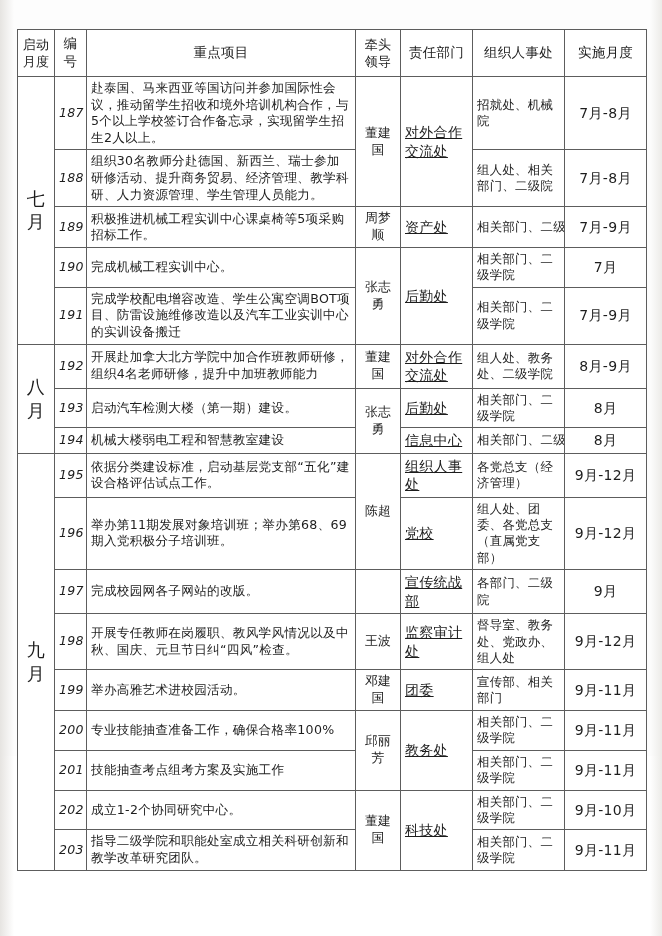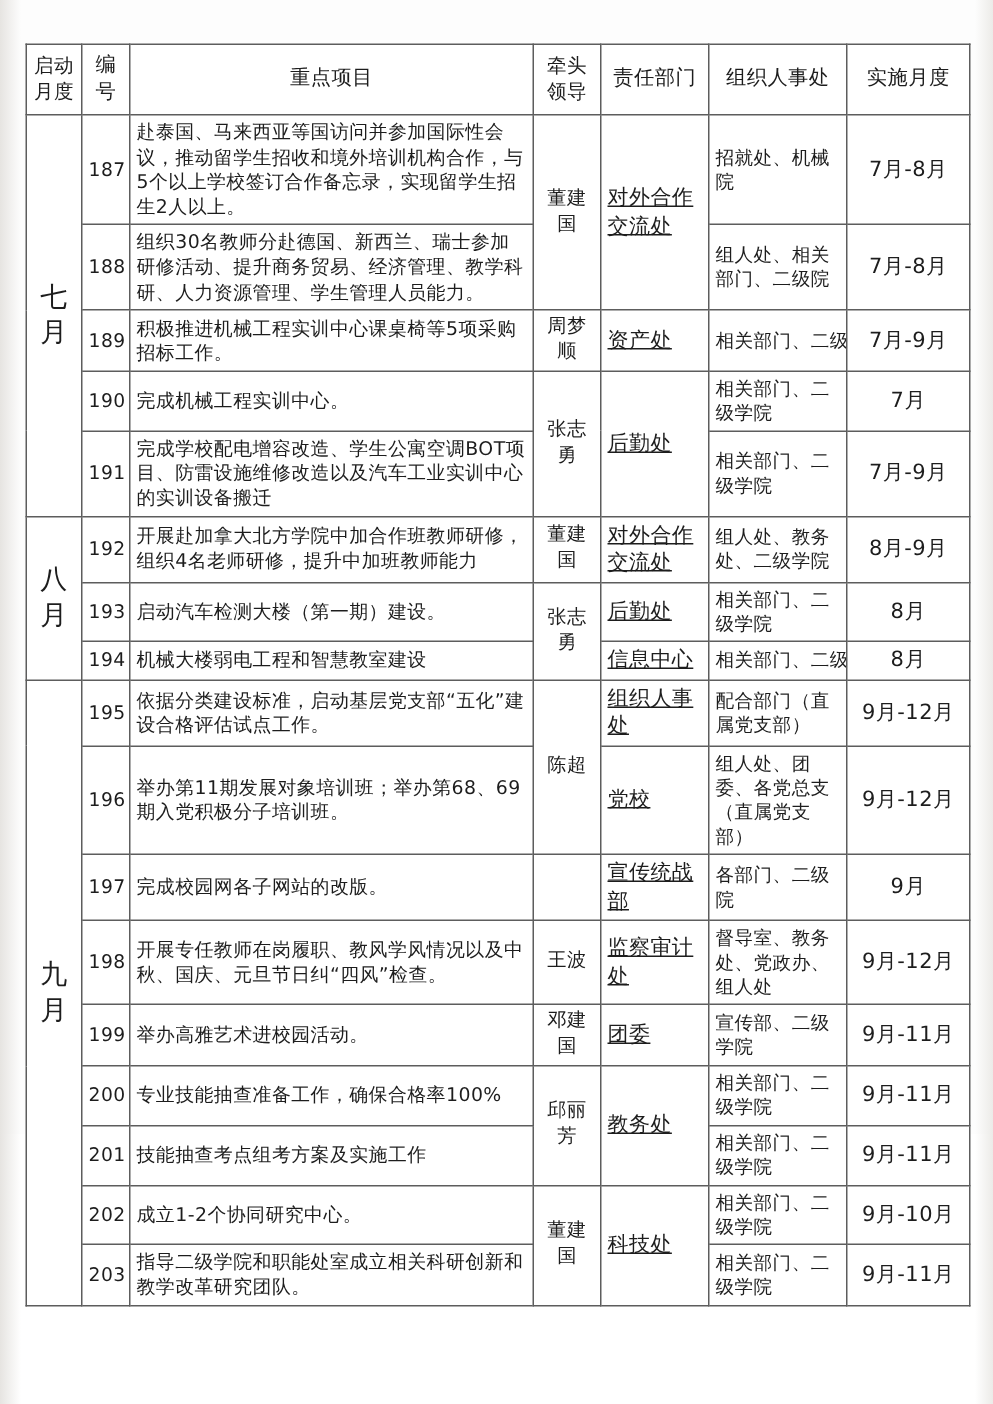--- a/index.html
+++ b/index.html
@@ -76,20 +76,21 @@
   }
   td.month {
     text-align: center;
     font-size: 18px;
     letter-spacing: 1px;
   }
   td.no {
     text-align: left;
     font-size: 12.5px;
     font-family: "DejaVu Sans", "Liberation Sans", sans-serif;
+    font-style: italic;
   }
   td.project {
     text-align: left;
     font-size: 12.6px;
     line-height: 1.42;
     letter-spacing: 0.2px;
   }
   td.leader {
     text-align: center;
     font-size: 12.8px;
@@ -215,21 +216,21 @@
           <td class="resp">信息中心</td>
           <td class="coop nowrapclip">相关部门、二级学院</td>
           <td class="impl">8月</td>
         </tr>
         <tr>
           <td class="month" rowspan="9">九月</td>
           <td class="no">195</td>
           <td class="project">依据分类建设标准，启动基层党支部“五化”建设合格评估试点工作。</td>
           <td class="leader" rowspan="2">陈超</td>
           <td class="resp">组织人事处</td>
-          <td class="coop">配合部门（直属党支部）</td>
+          <td class="coop">各党总支（经济管理）</td>
           <td class="impl">9月-12月</td>
         </tr>
         <tr>
           <td class="no">196</td>
           <td class="project">举办第11期发展对象培训班；举办第68、69期入党积极分子培训班。</td>
           <td class="resp">党校</td>
           <td class="coop">组人处、团委、各党总支（直属党支部）</td>
           <td class="impl">9月-12月</td>
         </tr>
         <tr>
@@ -246,21 +247,21 @@
           <td class="leader">王波</td>
           <td class="resp">监察审计处</td>
           <td class="coop">督导室、教务处、党政办、组人处</td>
           <td class="impl">9月-12月</td>
         </tr>
         <tr>
           <td class="no">199</td>
           <td class="project">举办高雅艺术进校园活动。</td>
           <td class="leader">邓建国</td>
           <td class="resp">团委</td>
-          <td class="coop">宣传部、二级学院</td>
+          <td class="coop">宣传部、相关部门</td>
           <td class="impl">9月-11月</td>
         </tr>
         <tr>
           <td class="no">200</td>
           <td class="project">专业技能抽查准备工作，确保合格率100%</td>
           <td class="leader" rowspan="2">邱丽芳</td>
           <td class="resp" rowspan="2">教务处</td>
           <td class="coop">相关部门、二级学院</td>
           <td class="impl">9月-11月</td>
         </tr>

